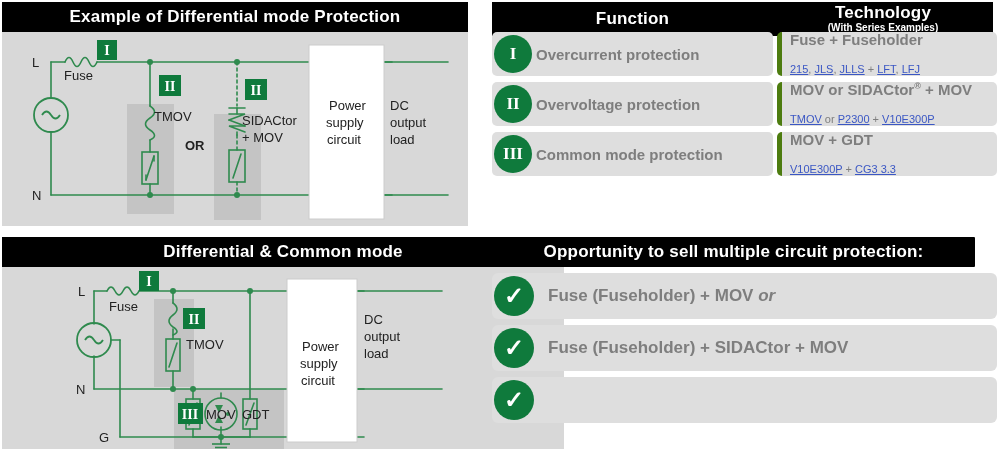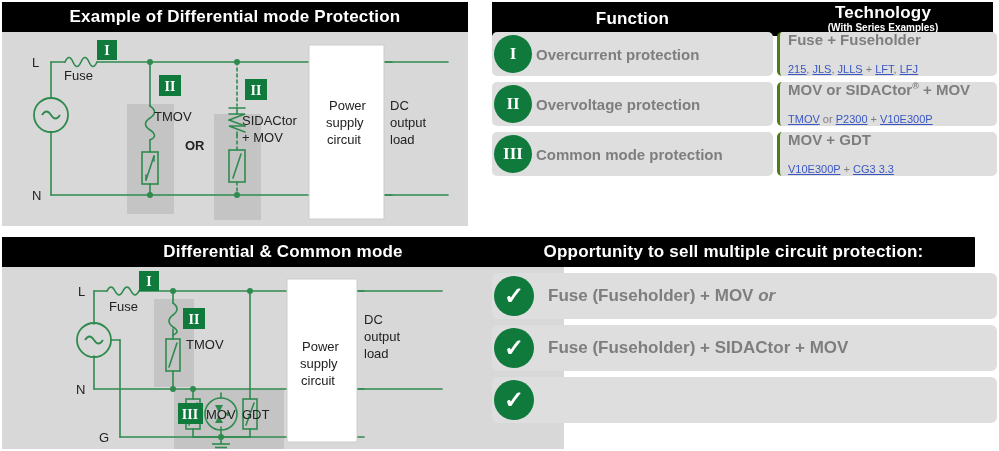--- a/index.html
+++ b/index.html
@@ -58,21 +58,21 @@
     font-family:"Liberation Serif",serif;
     font-weight:bold;font-size:17px;
     margin-left:2px;flex:0 0 auto;
   }
   .fn-label{
     color:#7e7e7e;font-weight:bold;font-size:15px;
     margin-left:4px;
   }
   .tech-cell{
     width:220px;margin-left:4px;background:#dedede;border-radius:5px;
-    border-left:3px solid #4d7c0f;
+    border-left:5px solid #4d7c0f;
     display:flex;flex-direction:column;justify-content:center;
     padding-left:8px;box-sizing:border-box;
   }
   .tech-main{color:#7e7e7e;font-weight:bold;font-size:15px;line-height:1.08;white-space:nowrap;}
   .tech-main sup{font-size:9px;}
   .tech-sub{font-size:11px;line-height:1.2;margin-top:14px;white-space:nowrap;color:#7e7e7e;}
   .lnk{color:#3b57c4;text-decoration:underline;}
 
   
   .opp{position:absolute;left:492px;top:237px;width:505px;}

